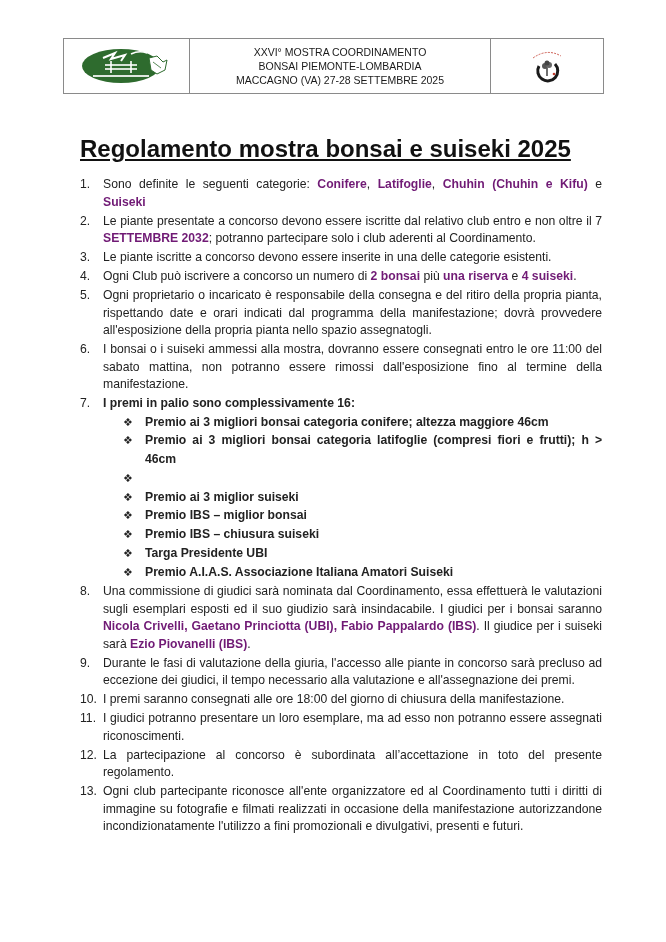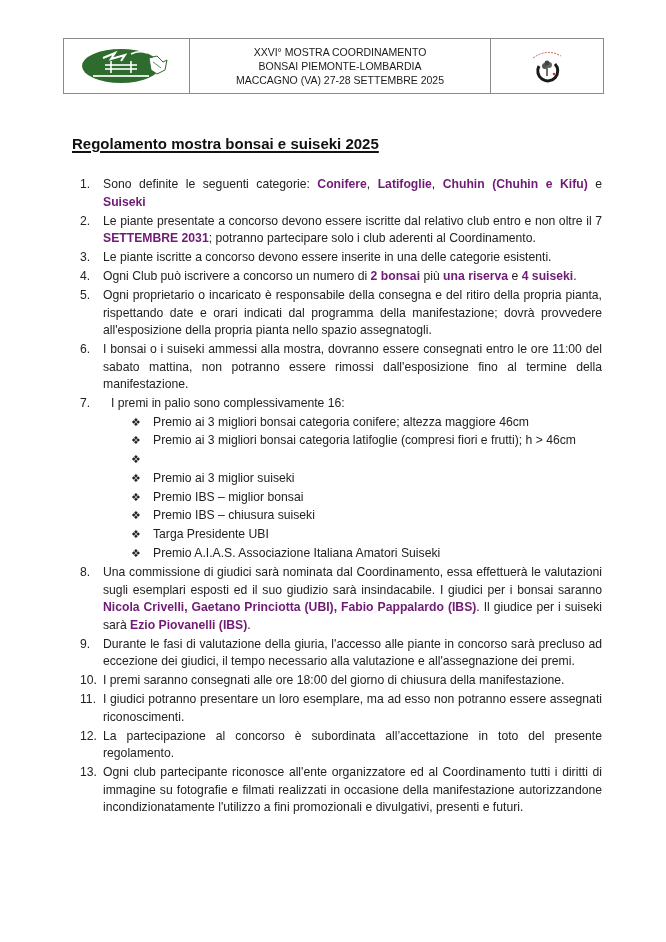--- a/index.html
+++ b/index.html
@@ -12,22 +12,22 @@
     position: absolute; left: 63px; top: 38px; width: 541px; height: 56px;
     border: 1px solid #8a8a8a; display: flex; box-sizing: border-box;
   }
   .hcell { box-sizing: border-box; display: flex; align-items: center; justify-content: center; }
   .hcell.left { width: 126px; border-right: 1px solid #8a8a8a; }
   .hcell.mid { flex: 1; border-right: 1px solid #8a8a8a; flex-direction: column; }
   .hcell.right { width: 112px; }
   .hline { font-size: 10.5px; line-height: 14px; text-align: center; color: #1a1a1a; letter-spacing: 0px; }
 
   .title {
-    position: absolute; left: 72px; top: 135px;
-    font-size: 15px; font-weight: bold; text-decoration: underline;
+    position: absolute; left: 80px; top: 135px;
+    font-size: 24px; font-weight: bold; text-decoration: underline;
     text-underline-offset: 2px; text-decoration-thickness: 1.5px;
     color: #111;
   }
 
   .rules {
     position: absolute; left: 80px; top: 176px; width: 522px;
     font-size: 12.2px; line-height: 17.5px; color: #222;
   }
   .item { display: flex; margin-bottom: 1.5px; }
   .num { width: 23px; flex: none; }
@@ -78,21 +78,21 @@
 <div class="rules" id="rules">
     <div class="item">
       <span class="num">1.</span>
       <div class="txt">
         <div><span>Sono definite le seguenti categorie: </span><b>Conifere</b><span>, </span><b>Latifoglie</b><span>, </span><b>Chuhin (Chuhin e Kifu)</b><span> e </span><b>Suiseki</b></div>
       </div>
     </div>
     <div class="item">
       <span class="num">2.</span>
       <div class="txt">
-        <div><span>Le piante presentate a concorso devono essere iscritte dal relativo club entro e non oltre il 7 </span><b>SETTEMBRE 2031</b><span>; potranno partecipare solo i club aderenti al Coordinamento.</span></div>
+        <div><span>Le piante presentate a concorso devono essere iscritte dal relativo club entro e non oltre il 7 </span><b>SETTEMBRE 2032</b><span>; potranno partecipare solo i club aderenti al Coordinamento.</span></div>
       </div>
     </div>
     <div class="item">
       <span class="num">3.</span>
       <div class="txt">
         <div><span>Le piante iscritte a concorso devono essere inserite in una delle categorie esistenti.</span></div>
       </div>
     </div>
     <div class="item">
       <span class="num">4.</span>
@@ -107,21 +107,21 @@
       </div>
     </div>
     <div class="item">
       <span class="num">6.</span>
       <div class="txt">
         <div><span>I bonsai o i suiseki ammessi alla mostra, dovranno essere consegnati entro le ore 11:00 del sabato mattina, non potranno essere rimossi dall'esposizione fino al termine della manifestazione.</span></div>
       </div>
     </div>
     <div class="item" style="flex-wrap: nowrap;">
       <span class="num">7.</span>
-      <div class="txt" style="margin-left: 8px;">
+      <div class="txt" style="margin-left: 0px; font-weight: bold;">
         <div><span>I premi in palio sono complessivamente 16:</span></div>
         <div class="sublist" style="margin-left: 0px;">
           <div class="sub">
             <span class="bullet">❖</span>
             <span>Premio ai 3 migliori bonsai categoria conifere; altezza maggiore 46cm</span>
           </div>
           <div class="sub">
             <span class="bullet">❖</span>
             <span>Premio ai 3 migliori bonsai categoria latifoglie (compresi fiori e frutti); h &gt; 46cm</span>
           </div>

